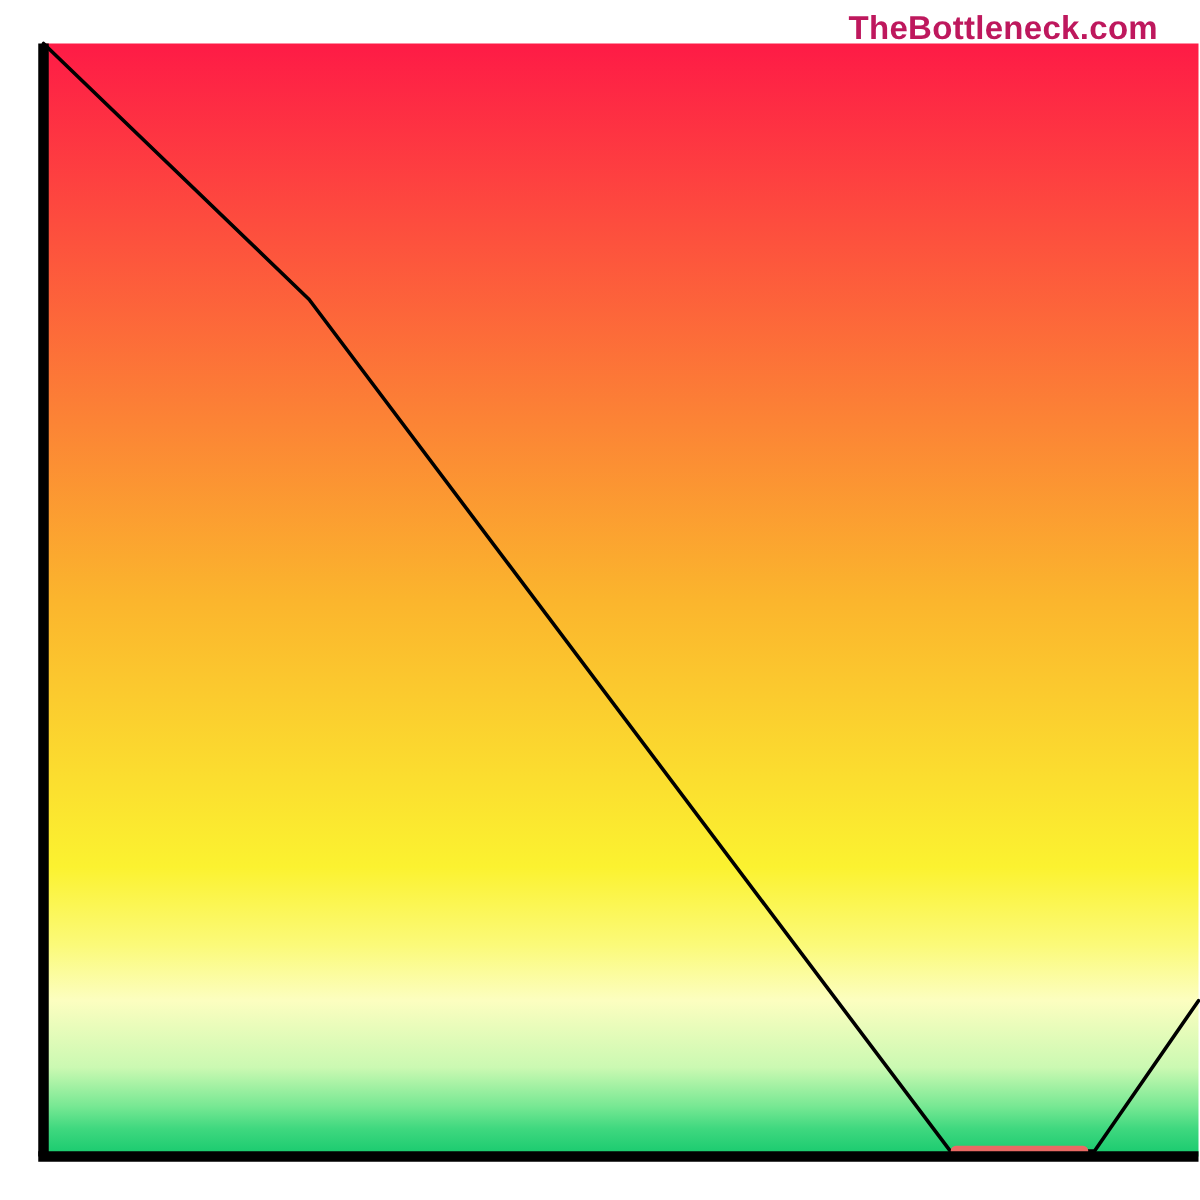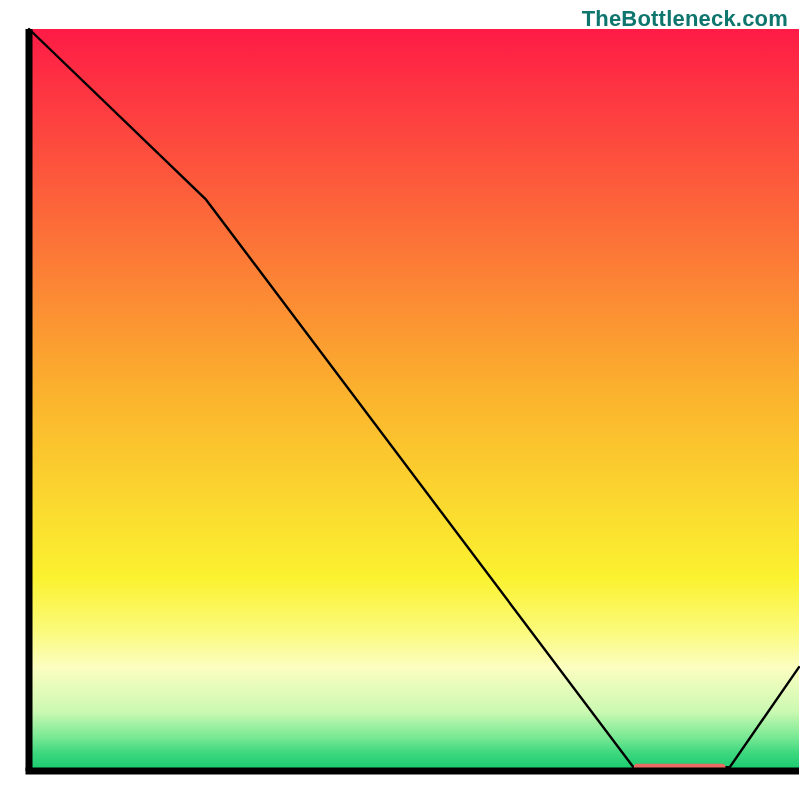--- a/index.html
+++ b/index.html
@@ -11,24 +11,24 @@
     font-family: Arial, Helvetica, sans-serif;
   }
   .chart-container {
     position: relative;
     width: 800px;
     height: 800px;
   }
   .attribution {
     position: absolute;
     top: 6px;
-    right: 12px;
+    right: 28px;
     font-size: 22px;
     font-weight: bold;
-    color: #0f766e;
+    color: #be185d;
     letter-spacing: 0.2px;
   }
   svg.chart {
     position: absolute;
     left: 0;
     top: 0;
     width: 800px;
     height: 800px;
   }
 </style>

